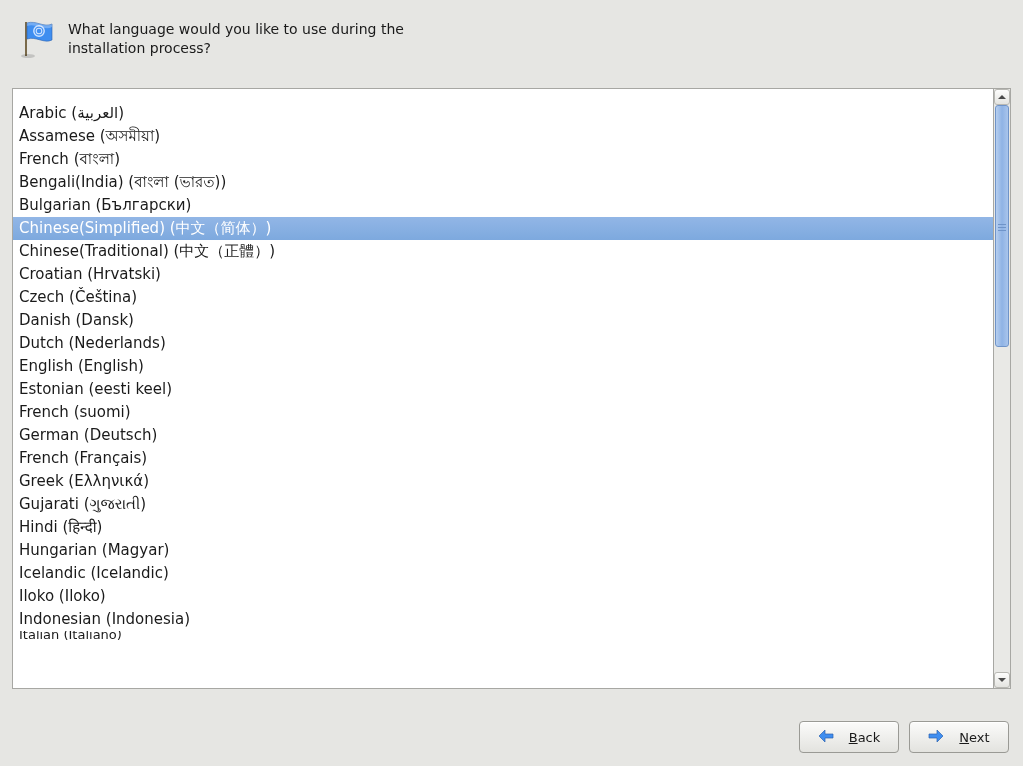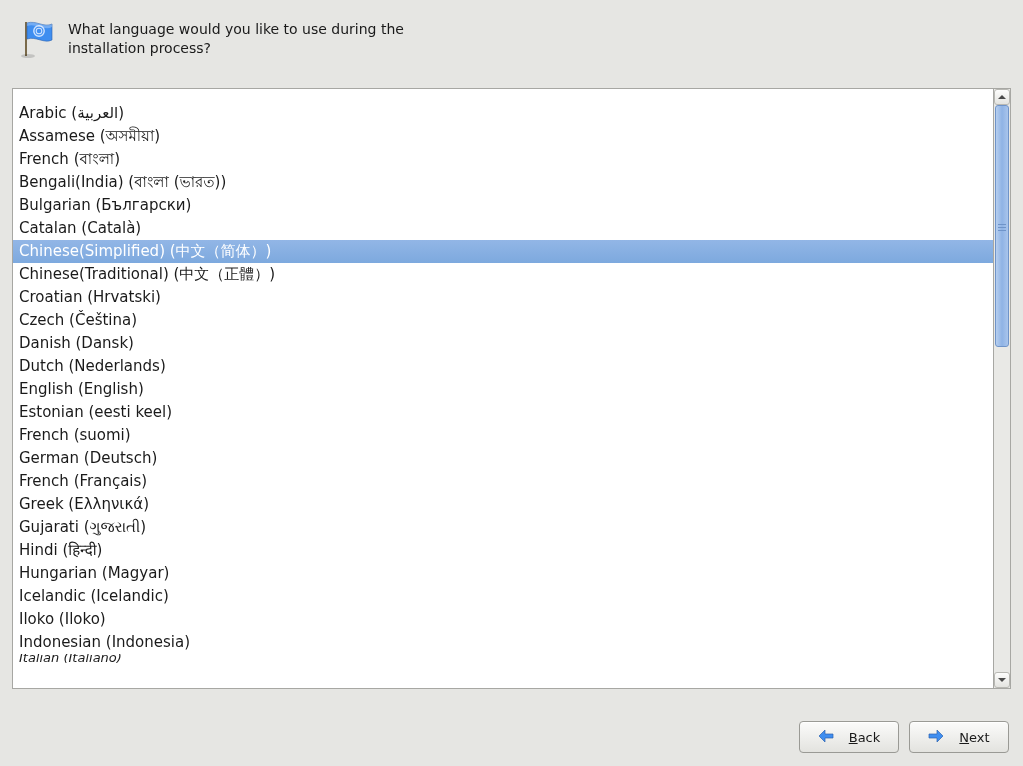--- a/index.html
+++ b/index.html
@@ -69,21 +69,20 @@
   }
   .first-cut span {
     position: absolute;
     bottom: -6px;
     left: 6px;
   }
   .last-cut {
     height: 12px;
     overflow: hidden;
     position: relative;
-    font-style: italic;
   }
   .last-cut span {
     position: absolute;
     top: -4px;
     left: 6px;
   }
 
   
   .scrollbar {
     width: 16px;
@@ -193,21 +192,20 @@
   <div class="list-box">
     <div class="list-inner" id="list-inner">
         <div class="first-cut">
           <span></span>
         </div>
         <div class="list-row">Arabic (العربية)</div>
         <div class="list-row">Assamese (অসমীয়া)</div>
         <div class="list-row">French (বাংলা)</div>
         <div class="list-row">Bengali(India) (বাংলা (ভারত))</div>
         <div class="list-row">Bulgarian (Български)</div>
-        <div class="list-row">Catalan (Català)</div>
         <div class="list-row selected">Chinese(Simplified) (中文（简体）)</div>
         <div class="list-row">Chinese(Traditional) (中文（正體）)</div>
         <div class="list-row">Croatian (Hrvatski)</div>
         <div class="list-row">Czech (Čeština)</div>
         <div class="list-row">Danish (Dansk)</div>
         <div class="list-row">Dutch (Nederlands)</div>
         <div class="list-row">English (English)</div>
         <div class="list-row">Estonian (eesti keel)</div>
         <div class="list-row">French (suomi)</div>
         <div class="list-row">German (Deutsch)</div>

